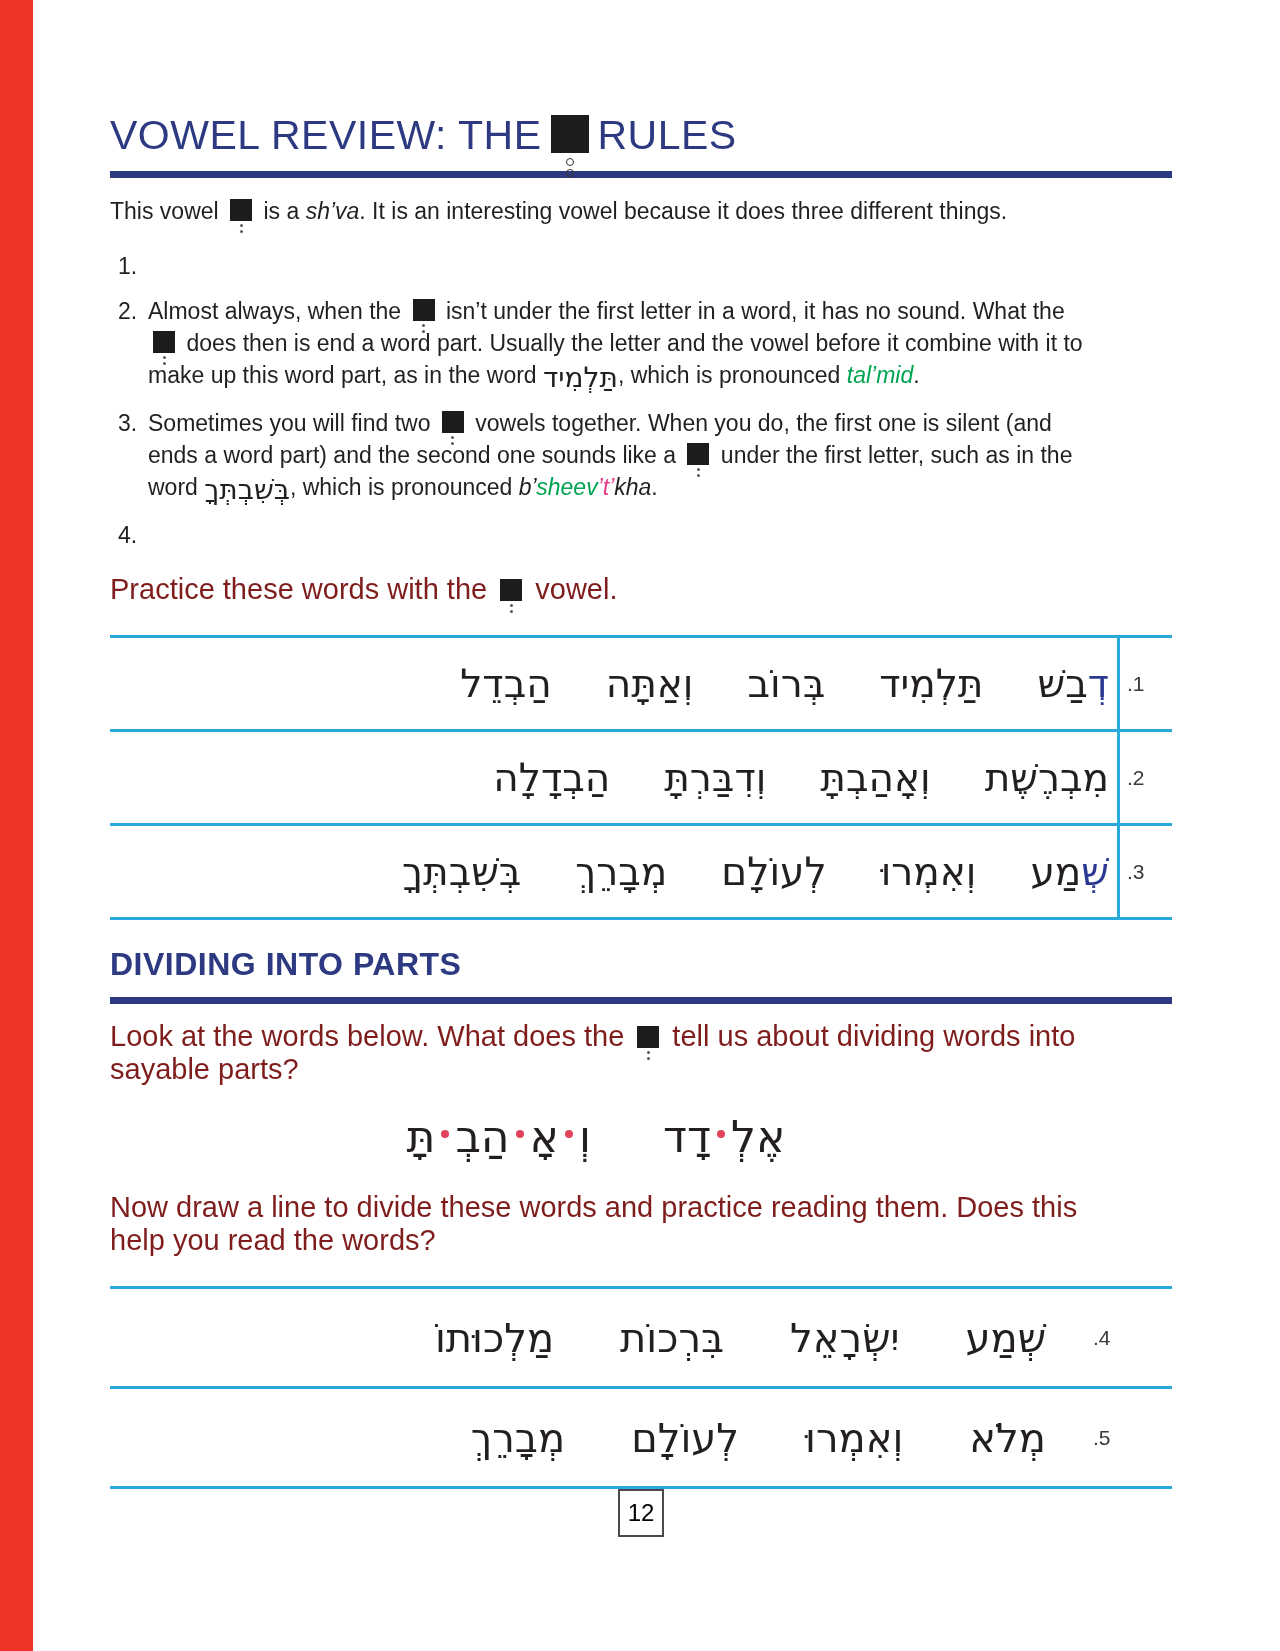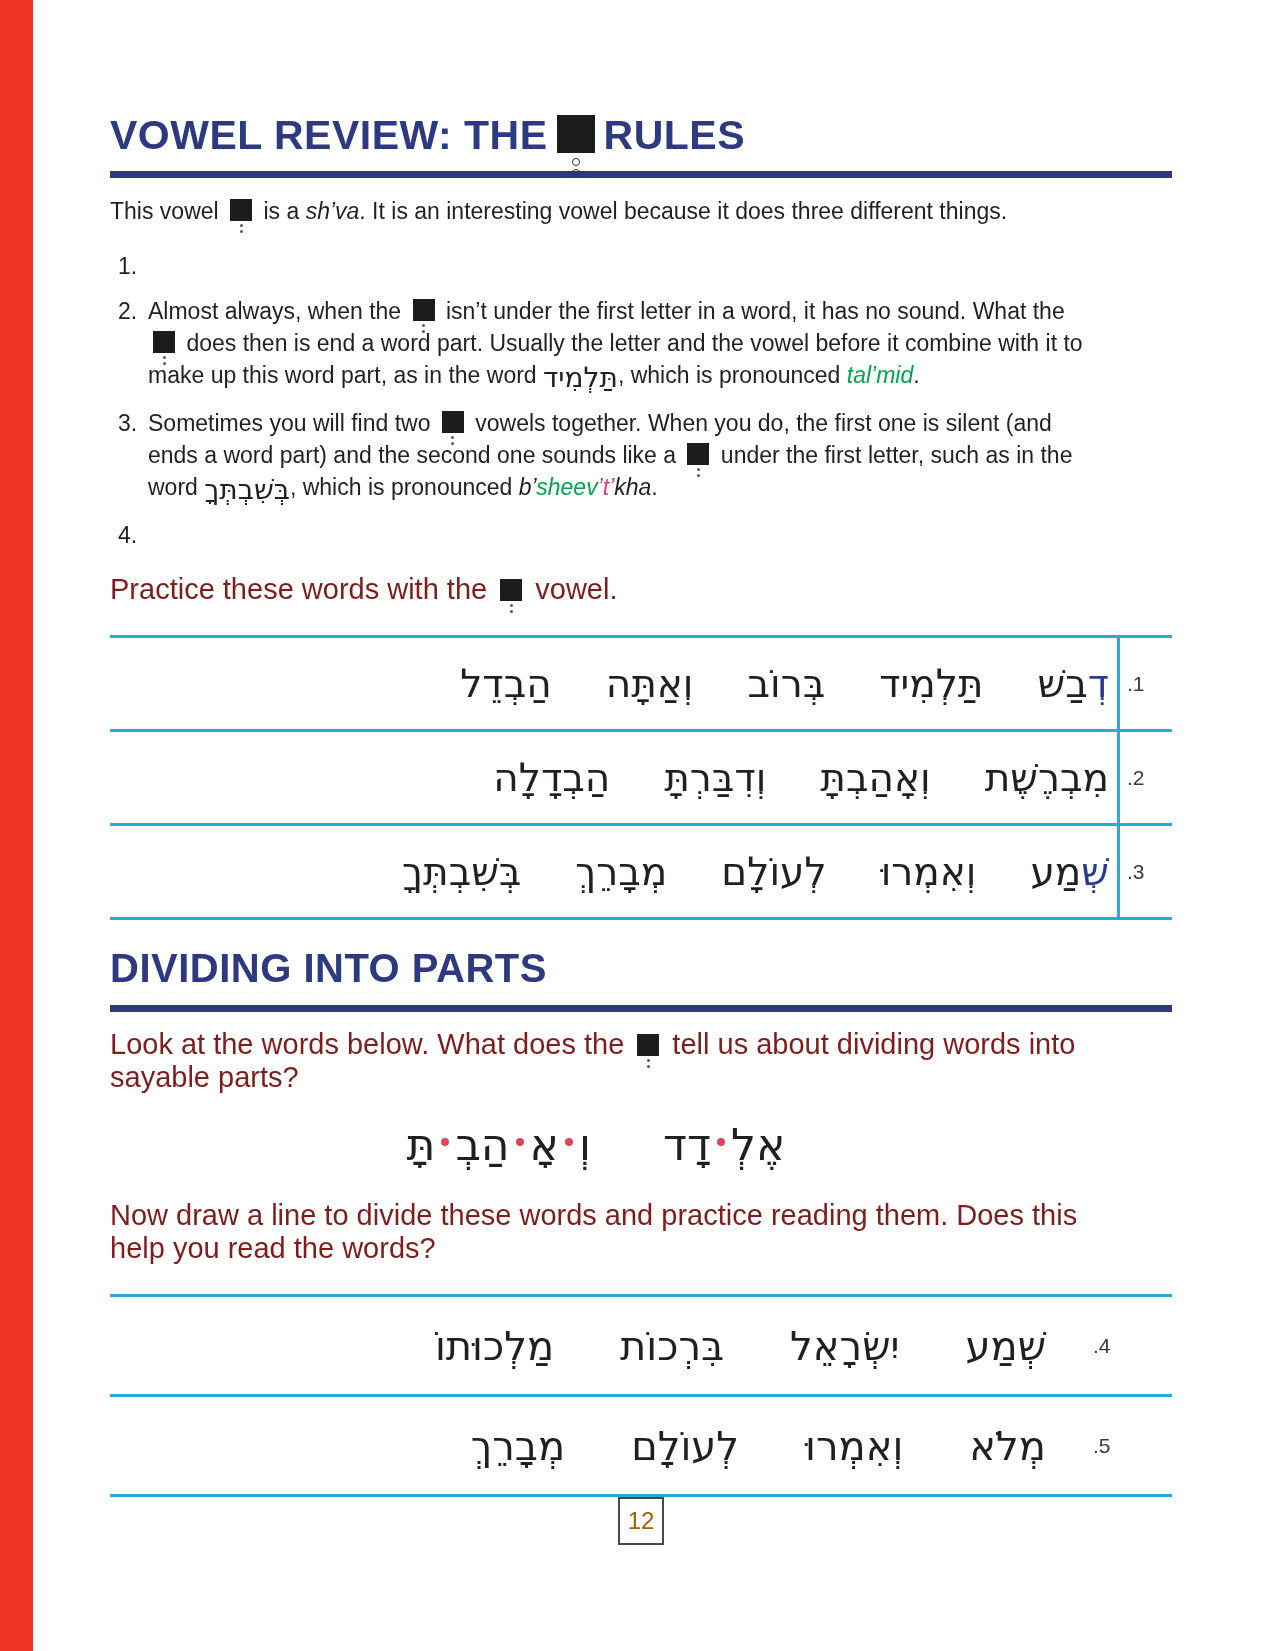--- a/index.html
+++ b/index.html
@@ -6,25 +6,25 @@
   body {
     width:1280px; height:1651px; position:relative; overflow:hidden;
     background:#ffffff; color:#231f20;
     font-family:"Liberation Sans", sans-serif;
   }
   .red-bar { position:absolute; left:0; top:0; width:33px; height:1651px; background:#ee3424; }
   .content { position:absolute; left:110px; top:0; width:1062px; }
 
   
   .h-title {
-    margin:0; padding-top:114px; color:#2d3a82; font-size:41px; font-weight:bold;
+    margin:0; padding-top:114px; color:#2d3a82; font-size:41px; font-weight:normal;
     letter-spacing:.5px; line-height:1.05;
   }
   .h-title .tword { vertical-align:baseline; }
-  .h2-title { margin:26px 0 0 0; color:#2d3a82; font-size:40px; font-weight:bold; letter-spacing:.5px; }
+  .h2-title { margin:26px 0 0 0; color:#2d3a82; font-size:32px; font-weight:bold; letter-spacing:.5px; }
   .navy-rule { height:7px; background:#2d3a82; margin-top:14px; }
 
   
   .shva { display:inline-block; position:relative; width:22px; height:22px; background:#1c1c1c; vertical-align:-2px; margin:0 5px; }
   .shva::after {
     content:""; position:absolute; left:50%; margin-left:-1.5px; top:calc(100% + 3px);
     width:3px; height:3px; border-radius:50%; background:#5a5a5a; box-shadow:0 6px 0 #5a5a5a;
   }
   .shva--lg { width:38px; height:38px; vertical-align:-4px; margin:0 9px; }
   .shva--lg::after {
@@ -67,21 +67,21 @@
   
   .divided {
     direction:rtl; display:flex; justify-content:center; align-items:center; gap:72px;
     margin:28px 190px 0 100px; font-family:"DejaVu Sans", sans-serif; font-size:44px; line-height:1;
   }
   .div-dot { display:inline-block; width:8px; height:8px; border-radius:50%; background:#e0435a; margin:0 6px; vertical-align:14px; }
 
   
   .pagebox {
     width:46px; height:48px; border:2px solid #4a4a4a; margin:0 auto; box-sizing:border-box;
-    display:flex; align-items:center; justify-content:center; font-size:24px; color:#a16207;
+    display:flex; align-items:center; justify-content:center; font-size:24px; color:#000000;
   }
 </style>
 </head>
 <body>
 
 <div class="red-bar"></div>
 
 <div class="content">
 
   <h1 class="h-title"><span class="tword">VOWEL REVIEW: THE</span><span class="shva shva--lg"></span><span class="tword">RULES</span></h1>

